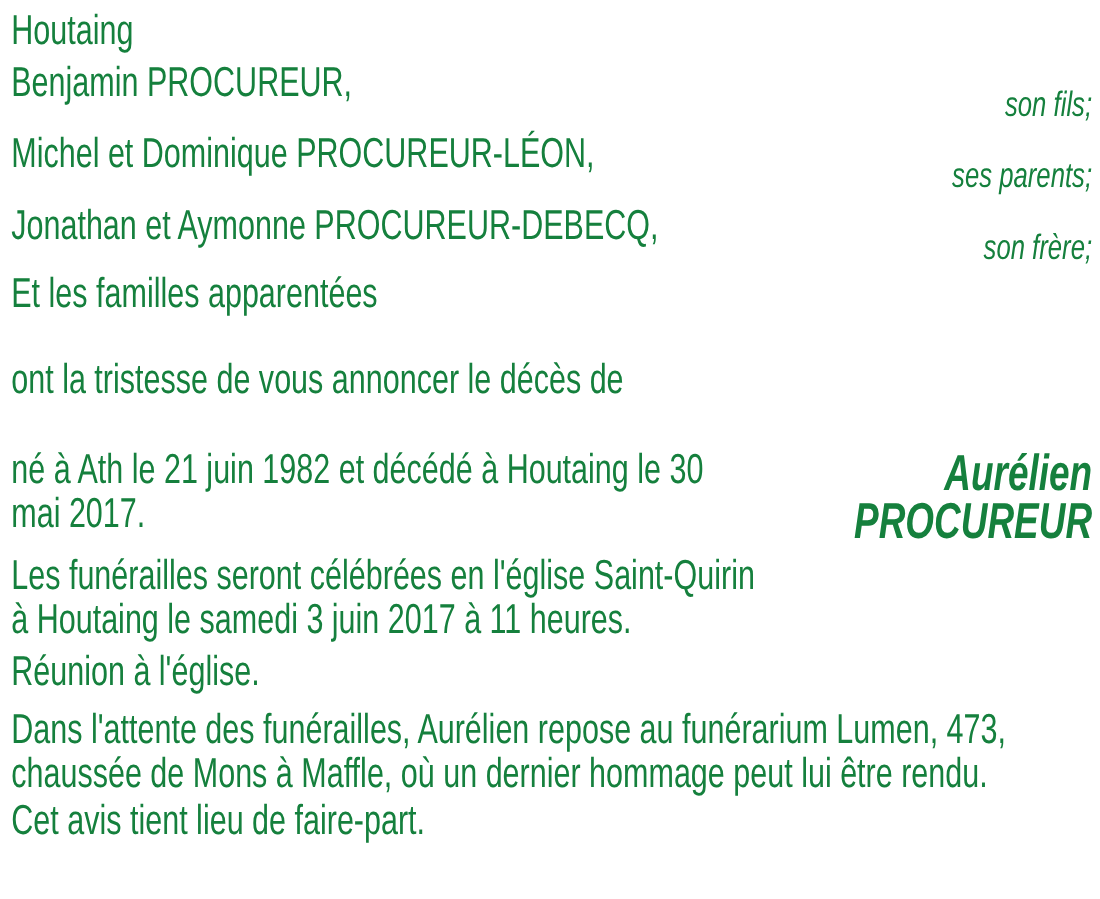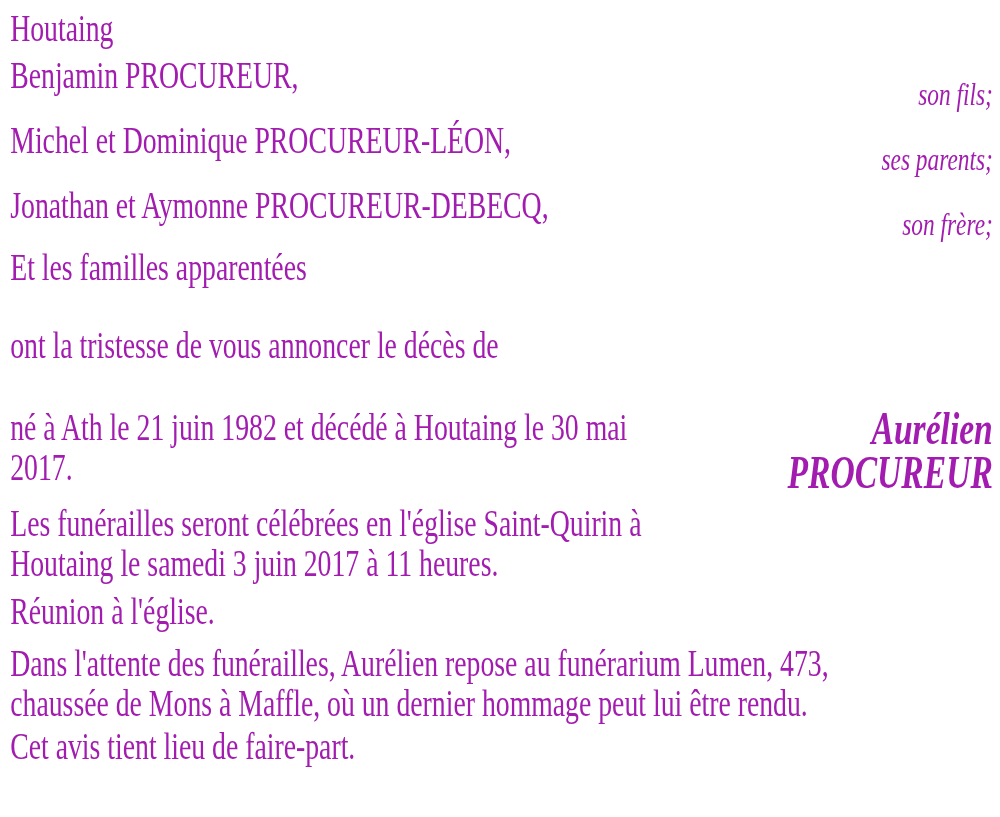--- a/index.html
+++ b/index.html
@@ -5,22 +5,22 @@
   html, body {
     margin: 0;
     padding: 0;
   }
   .page {
     position: relative;
     width: 1000px;
     height: 817px;
     background: #ffffff;
     overflow: hidden;
-    font-family: Liberation Serif, serif;
-    color: #a21caf;
+    font-family: Liberation Sans, sans-serif;
+    color: #15803d;
   }
   
   .scale-wrap {
     box-sizing: border-box;
     width: 1370px;
     transform: scaleX(0.73);
     transform-origin: top left;
     padding: 8px 10px 0 14px;
     font-size: 38px;
     line-height: 40px;

